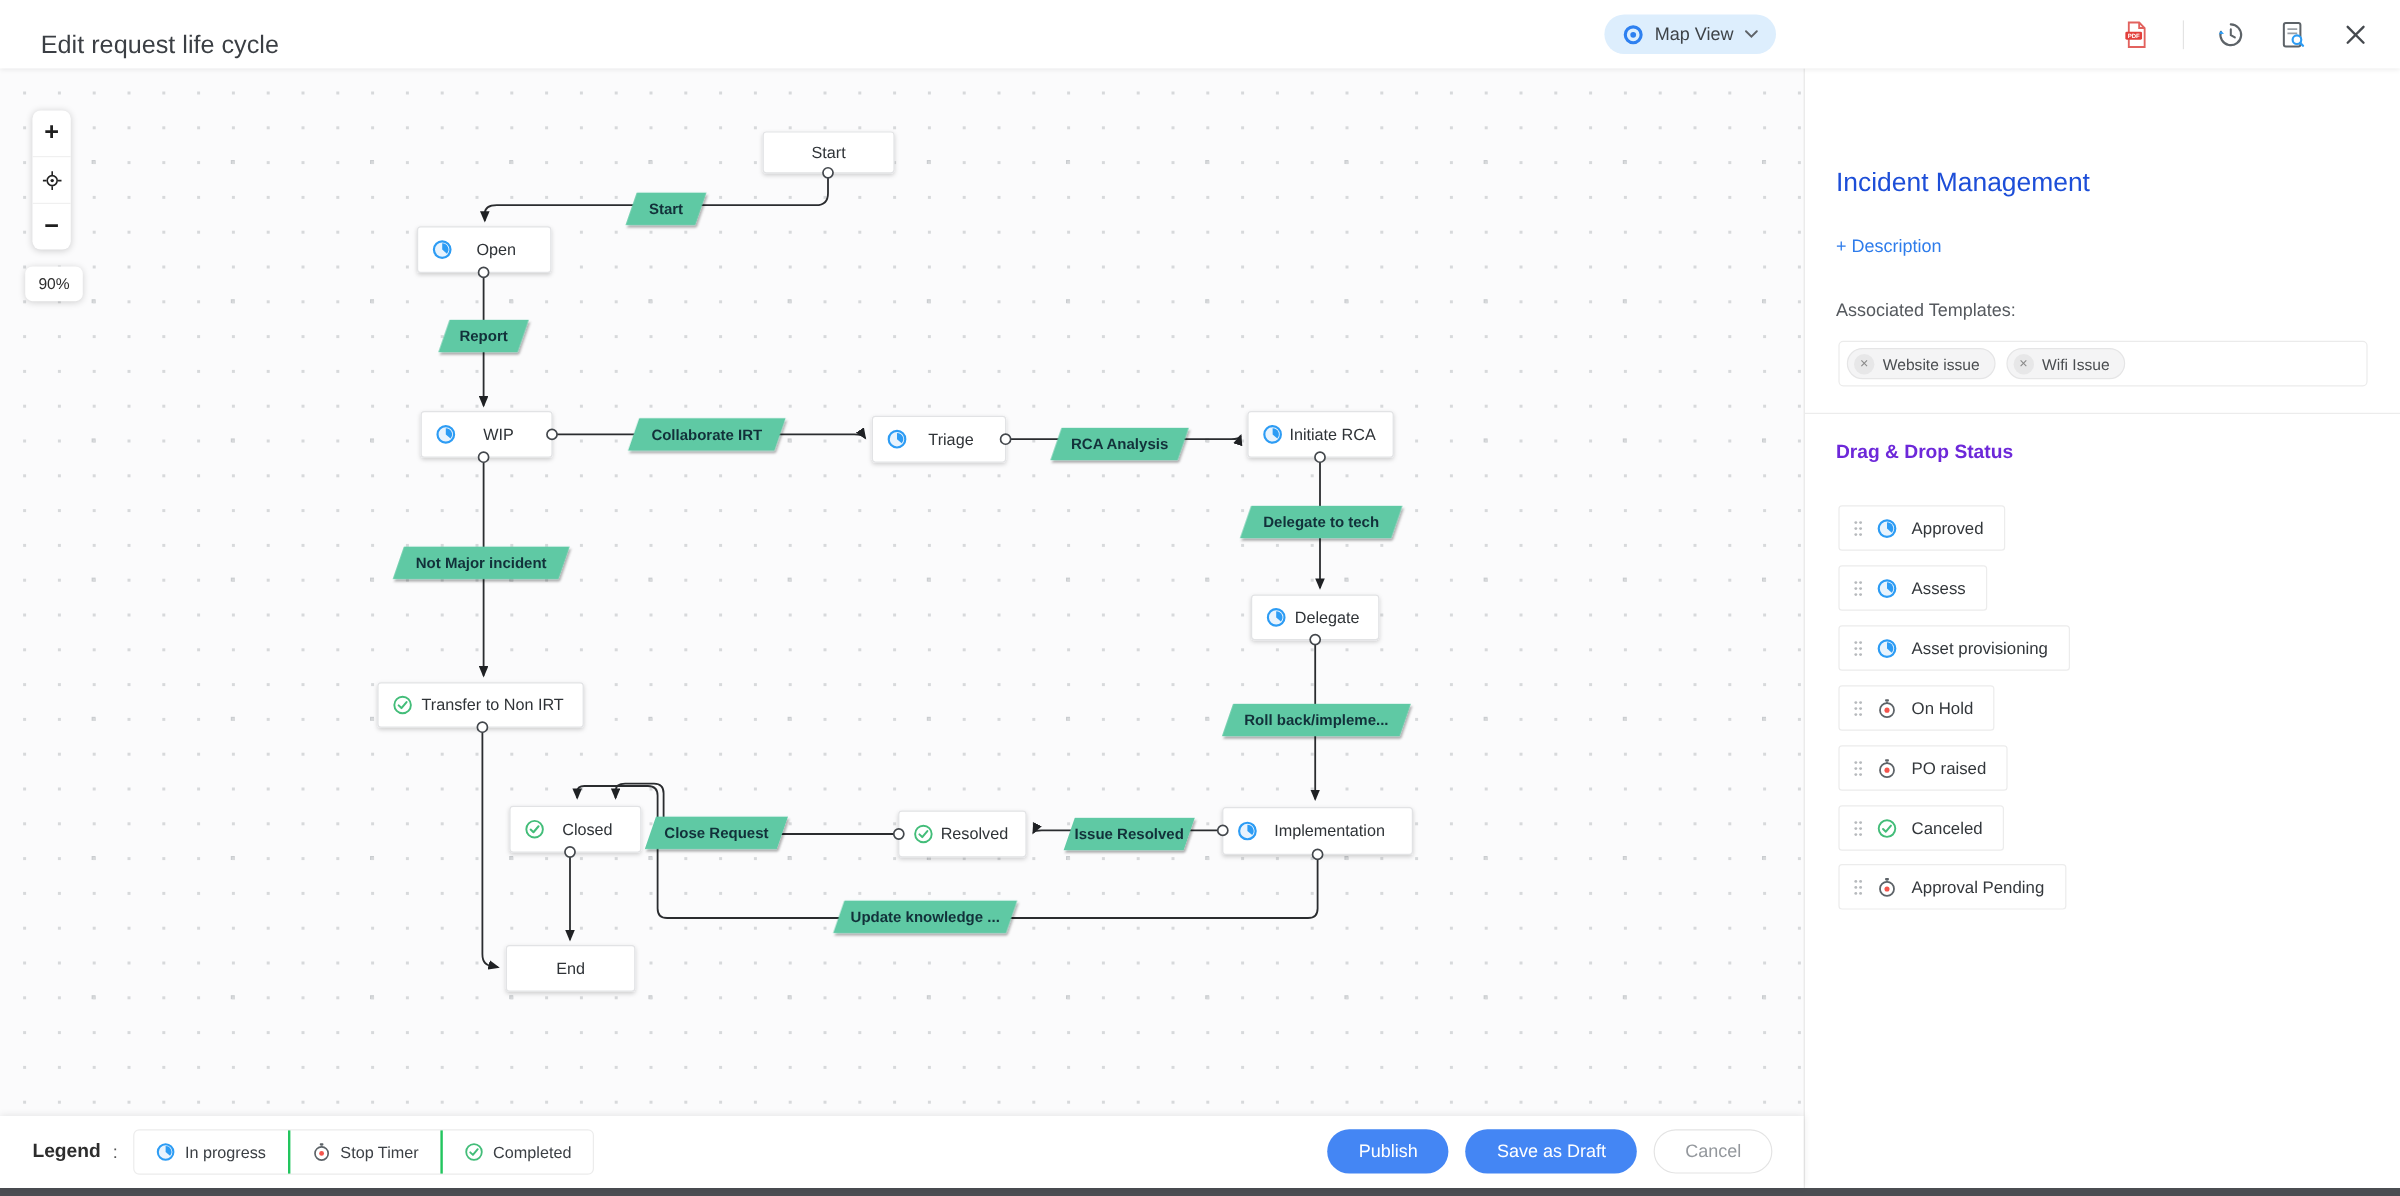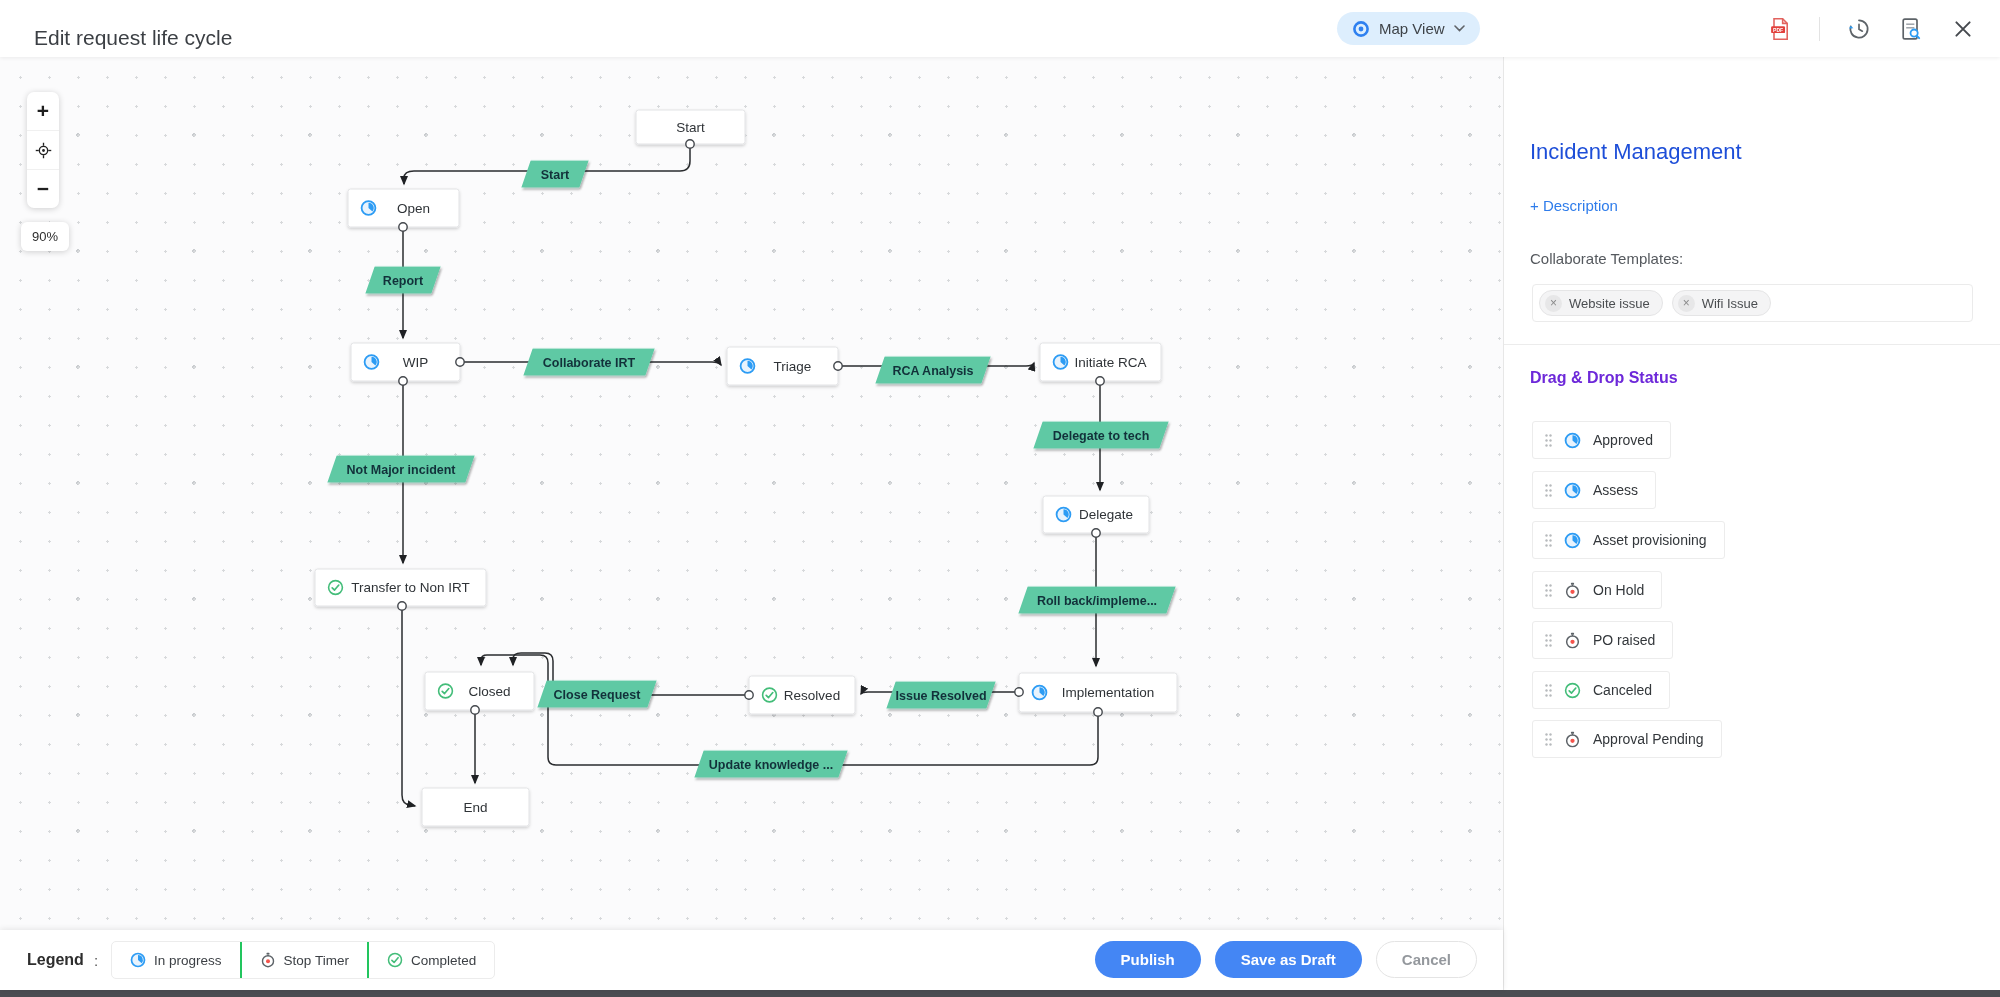--- a/index.html
+++ b/index.html
@@ -36,21 +36,21 @@
                  box-shadow:0 -1px 6px rgba(0,0,0,0.09);display:flex;align-items:center;}
   .legend-label{margin-left:27px;font-weight:bold;font-size:16px;color:#2d2d2d;}
   .legend-colon{margin-left:10px;font-size:15px;color:#555;}
   .legend-group{margin-left:13px;display:flex;align-items:stretch;border:1px solid #ececec;border-radius:5px;
                 background:#fff;height:38px;box-sizing:border-box;}
   .legend-item{display:flex;align-items:center;gap:8px;padding:0 18px;font-size:13.5px;color:#3c4045;
                border-right:2px solid #22c55e;}
   .legend-item:last-child{border-right:none;}
   .footer-actions{position:absolute;right:26px;top:11px;display:flex;gap:14px;}
   .btn{height:37px;border-radius:19px;font-size:15px;display:flex;align-items:center;justify-content:center;
-       cursor:pointer;border:none;font-family:"Liberation Sans",sans-serif;font-weight:bold;}
+       cursor:pointer;border:none;font-family:"Liberation Sans",sans-serif;}
   .btn-primary{background:#4486f4;color:#fff;padding:0 26px;}
   .btn-cancel{background:#fff;color:#94989d;border:1px solid #e4e4e4;padding:0 25px;}
 
   
   .sidebar{position:absolute;top:57px;left:1503px;width:497px;height:933px;background:#fff;
            border-left:1px solid #e7e7e7;box-sizing:border-box;}
   .tabs{position:absolute;left:0;top:0;width:100%;height:58px;border-bottom:1px solid #ececec;box-sizing:border-box;}
   .tab{position:absolute;left:25px;top:18px;font-size:15.5px;color:#2e7ceb;cursor:pointer;}
   .tab-underline{position:absolute;left:18px;top:54px;width:64px;height:3.5px;background:#2e7ceb;border-radius:2px;}
   .sb-title{position:absolute;left:26px;top:82px;font-size:22px;color:#1d4ed8;font-weight:500;}
@@ -336,21 +336,21 @@
     <div class="footer-actions">
       <button class="btn btn-primary">Publish</button>
       <button class="btn btn-primary">Save as Draft</button>
       <button class="btn btn-cancel">Cancel</button>
     </div>
   </div>
 
   <div class="sidebar">
     <div class="sb-title">Incident Management</div>
     <div class="sb-desc">+ Description</div>
-    <div class="sb-templates-label">Collaborate Templates:</div>
+    <div class="sb-templates-label">Associated Templates:</div>
     <div class="templates-box">
         <span class="chip">
        <span class="chip-x">×</span>
        <span>Website issue</span>
         </span>
         <span class="chip">
        <span class="chip-x">×</span>
        <span>Wifi Issue</span>
         </span>
       </div>

